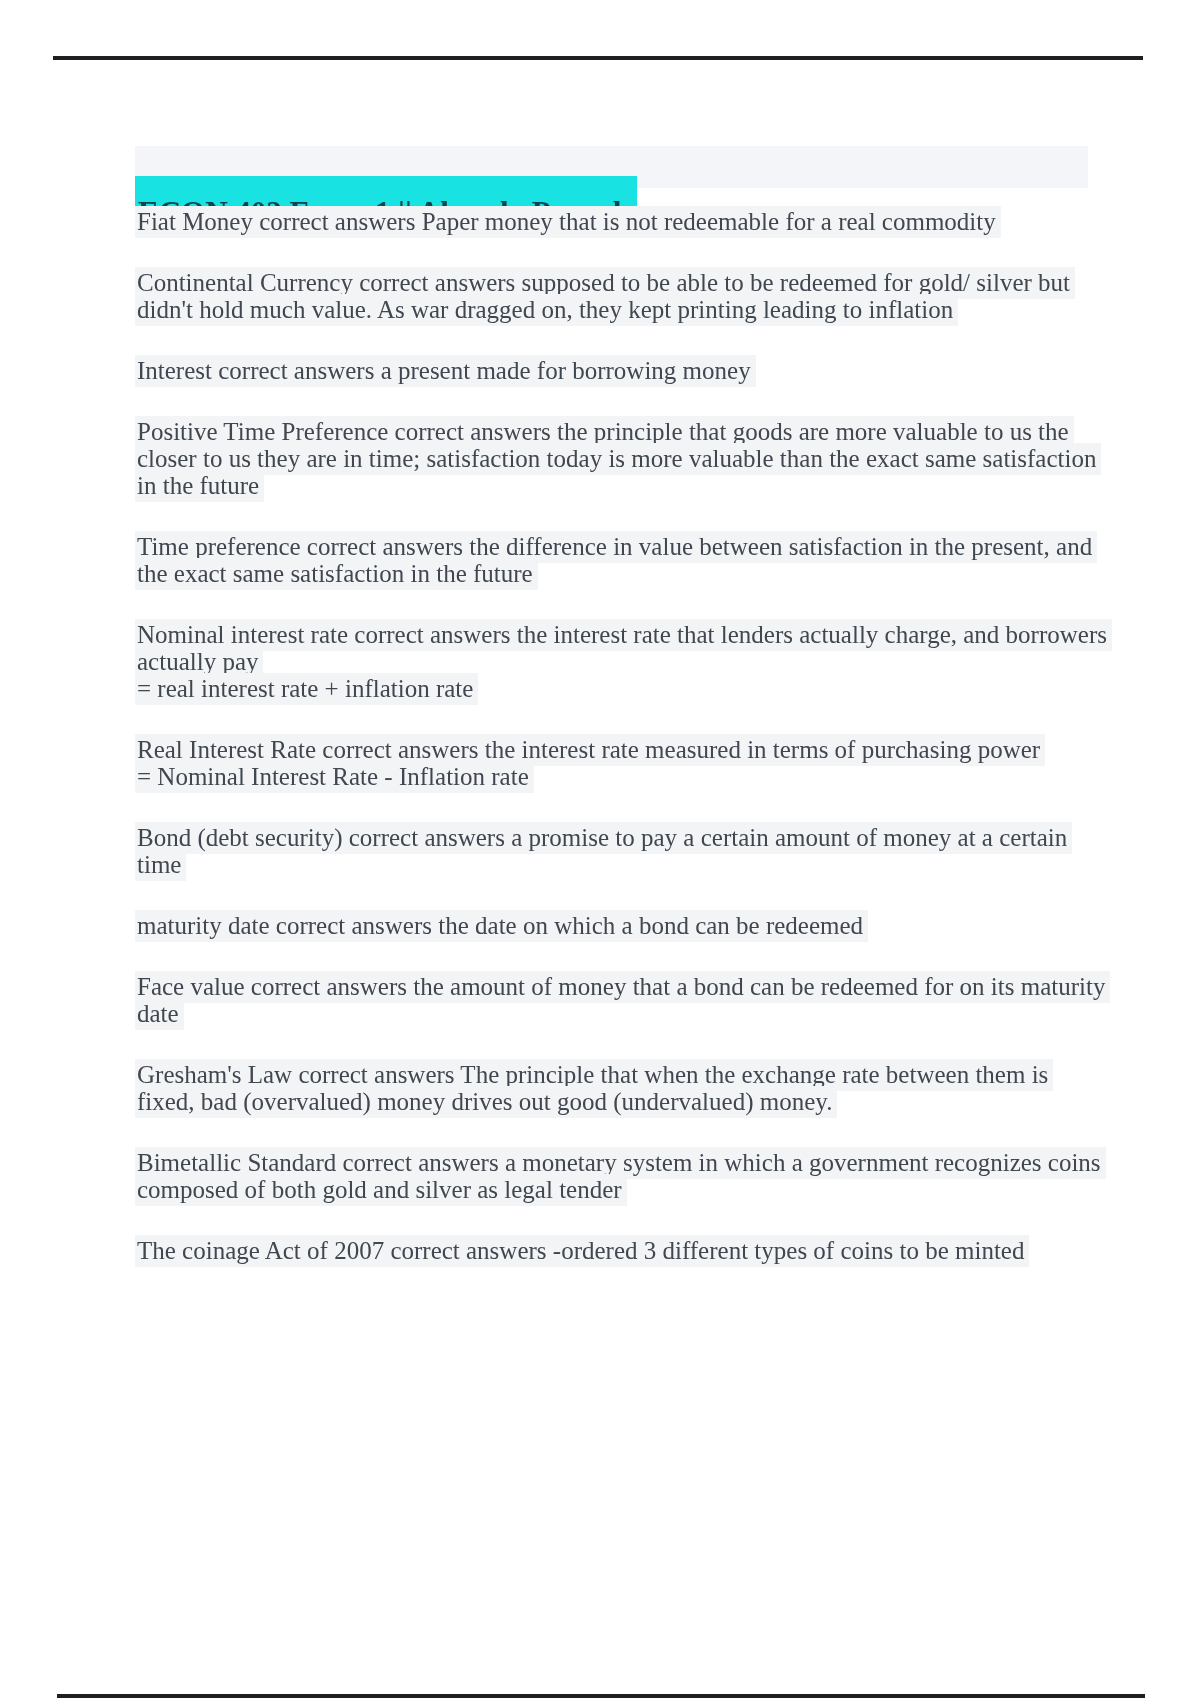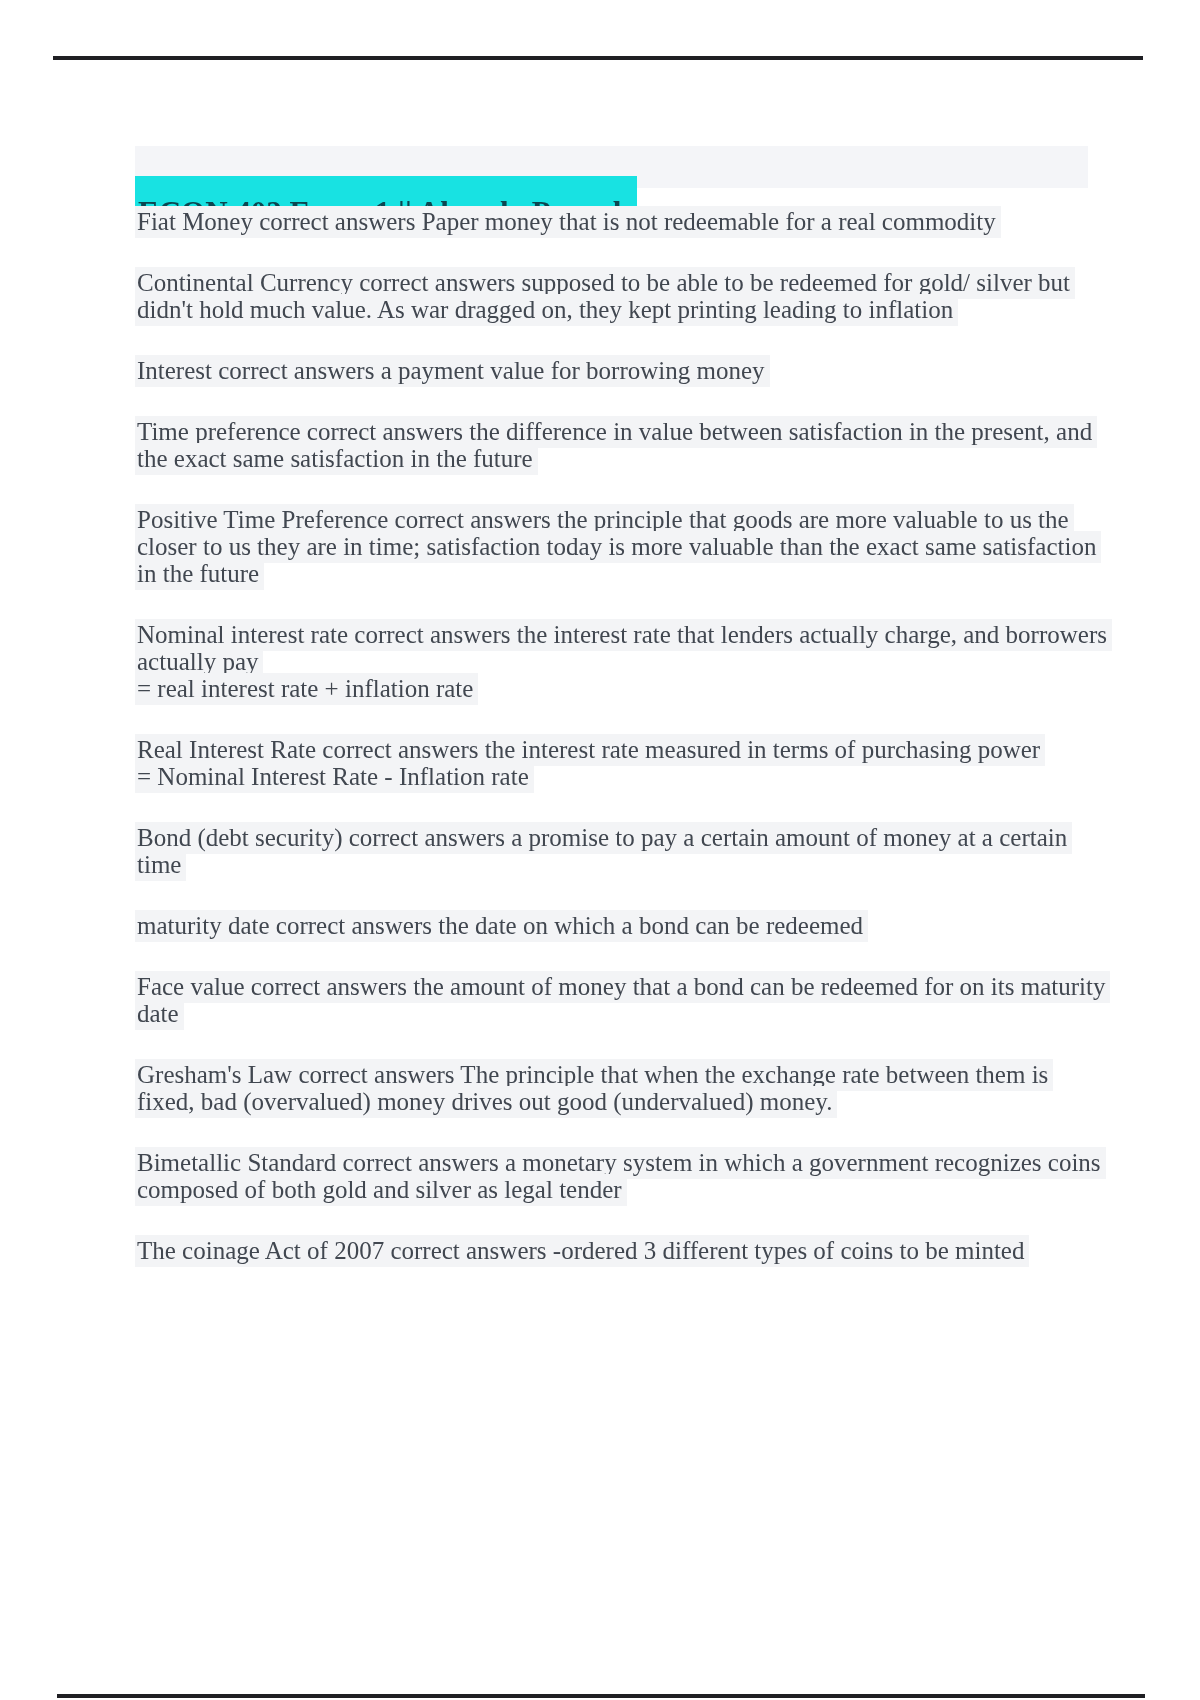--- a/index.html
+++ b/index.html
@@ -74,23 +74,23 @@
 
 <div class="page">
   <div class="rule rule-top"></div>
 
   <div class="content">
     <h1 class="title-band"><span class="title-hl">ECON 402 Exam 1 || Already Passed.</span></h1>
 
     <div id="paragraphs">
         <p class="qa"><span class="hl">Fiat Money correct answers Paper money that is not redeemable for a real commodity</span></p>
         <p class="qa"><span class="hl">Continental Currency correct answers supposed to be able to be redeemed for gold/ silver but<br>didn't hold much value. As war dragged on, they kept printing leading to inflation</span></p>
-        <p class="qa"><span class="hl">Interest correct answers a payment value for borrowing money</span></p>
+        <p class="qa"><span class="hl">Interest correct answers a present made for borrowing money</span></p>
+        <p class="qa"><span class="hl">Positive Time Preference correct answers the principle that goods are more valuable to us the<br>closer to us they are in time; satisfaction today is more valuable than the exact same satisfaction<br>in the future</span></p>
         <p class="qa"><span class="hl">Time preference correct answers the difference in value between satisfaction in the present, and<br>the exact same satisfaction in the future</span></p>
-        <p class="qa"><span class="hl">Positive Time Preference correct answers the principle that goods are more valuable to us the<br>closer to us they are in time; satisfaction today is more valuable than the exact same satisfaction<br>in the future</span></p>
         <p class="qa"><span class="hl">Nominal interest rate correct answers the interest rate that lenders actually charge, and borrowers<br>actually pay<br>= real interest rate + inflation rate</span></p>
         <p class="qa"><span class="hl">Real Interest Rate correct answers the interest rate measured in terms of purchasing power<br>= Nominal Interest Rate - Inflation rate</span></p>
         <p class="qa"><span class="hl">Bond (debt security) correct answers a promise to pay a certain amount of money at a certain<br>time</span></p>
         <p class="qa"><span class="hl">maturity date correct answers the date on which a bond can be redeemed</span></p>
         <p class="qa"><span class="hl">Face value correct answers the amount of money that a bond can be redeemed for on its maturity<br>date</span></p>
         <p class="qa"><span class="hl">Gresham's Law correct answers The principle that when the exchange rate between them is<br>fixed, bad (overvalued) money drives out good (undervalued) money.</span></p>
         <p class="qa"><span class="hl">Bimetallic Standard correct answers a monetary system in which a government recognizes coins<br>composed of both gold and silver as legal tender</span></p>
         <p class="qa"><span class="hl">The coinage Act of 2007 correct answers -ordered 3 different types of coins to be minted</span></p>
       </div>
   </div>

